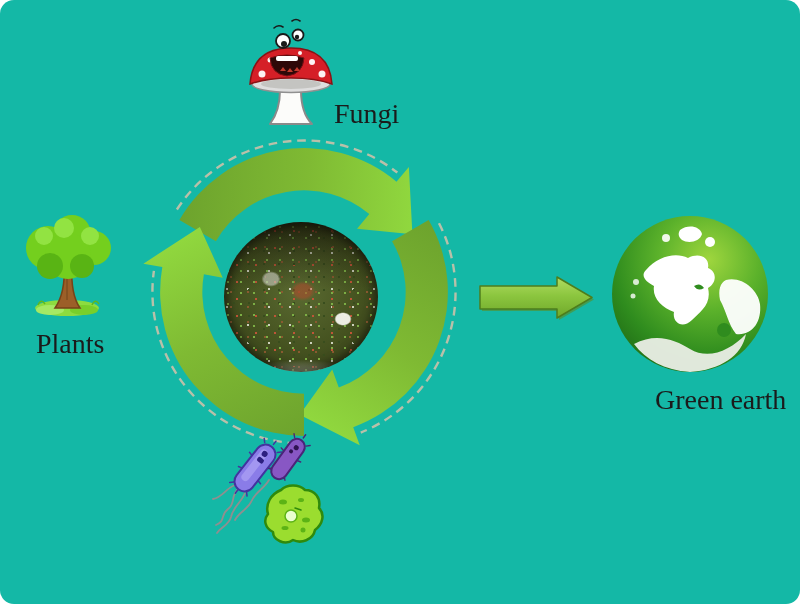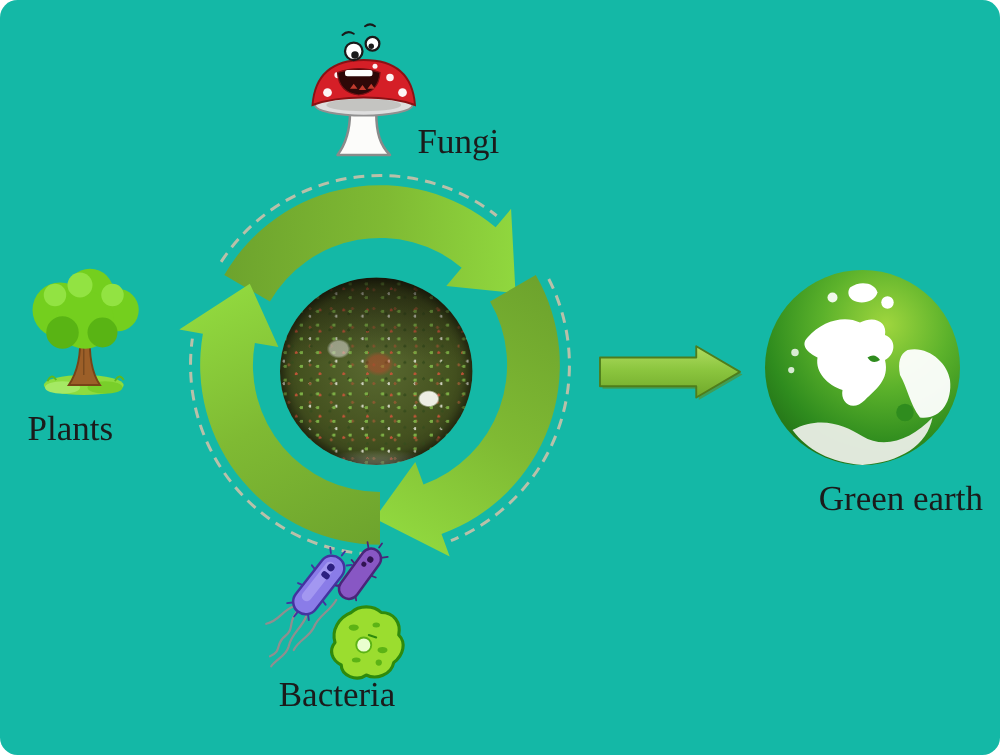--- a/index.html
+++ b/index.html
@@ -102,21 +102,21 @@
       <circle cx="52" cy="24" r="19" fill="#74cf1e"></circle>
       <circle cx="74" cy="38" r="17" fill="#74cf1e"></circle>
       <circle cx="48" cy="46" r="23" fill="#74cf1e"></circle>
       <circle cx="30" cy="56" r="13" fill="#59b414"></circle>
       <circle cx="62" cy="56" r="12" fill="#59b414"></circle>
       <circle cx="44" cy="18" r="10" fill="#92e342"></circle>
       <circle cx="24" cy="26" r="9" fill="#92e342"></circle>
       <circle cx="70" cy="26" r="9" fill="#92e342"></circle>
     </svg>
   </figure>
-  <span class="lbl" style="left:22px;top:330px;">Plants</span>
+  <span class="lbl" style="left:36px;top:330px;">Plants</span>
 
   <figure class="node" style="left:205px;top:428px;">
     <svg width="130" height="122" viewBox="0 0 130 122">
 
       <g fill="none" stroke="#8f8f8f" stroke-width="1.8" stroke-linecap="round">
         <path d="M33,61 C25,69 31,75 23,81 C15,87 21,93 11,97"></path>
         <path d="M40,65 C36,75 28,79 26,89 C24,97 16,99 12,105"></path>
         <path d="M30,57 C20,61 18,69 8,71"></path>
         <path d="M64,52 C58,62 50,64 46,74 C42,82 34,84 30,92"></path>
       </g>
@@ -143,21 +143,20 @@
       <path d="M63,86 C60,76 66,66 76,62 C82,56 94,56 100,62 C110,62 116,70 114,80 C120,86 118,96 110,102 C108,112 96,116 88,112 C80,118 68,112 68,104 C60,100 58,92 63,86 Z" fill="#9bdd2f" stroke="#2f8a0c" stroke-width="2.5" stroke-linejoin="round"></path>
       <ellipse cx="78" cy="74" rx="4" ry="2.5" fill="#5cb315"></ellipse>
       <ellipse cx="96" cy="72" rx="3" ry="2" fill="#5cb315"></ellipse>
       <ellipse cx="101" cy="92" rx="4" ry="2.5" fill="#5cb315"></ellipse>
       <ellipse cx="80" cy="100" rx="3.5" ry="2" fill="#5cb315"></ellipse>
       <path d="M90,80 l6,2" stroke="#2f8a0c" stroke-width="1.5" stroke-linecap="round"></path>
       <circle cx="86" cy="88" r="6" fill="#eaffcf" stroke="#5cb315" stroke-width="1.5"></circle>
       <circle cx="98" cy="102" r="2.5" fill="#5cb315"></circle>
     </svg>
   </figure>
-  <span class="lbl" style="left:223px;top:543px;">Bacteria</span>
 
   <figure class="node" style="left:478px;top:274px;">
     <svg width="118" height="48" viewBox="0 0 118 48">
       <defs>
         <linearGradient id="flowG" x1="0" y1="0" x2="0" y2="1">
           <stop offset="0" stop-color="#b1dc62"></stop>
           <stop offset="0.45" stop-color="#8cc63f"></stop>
           <stop offset="1" stop-color="#6fa82a"></stop>
         </linearGradient>
       </defs>

